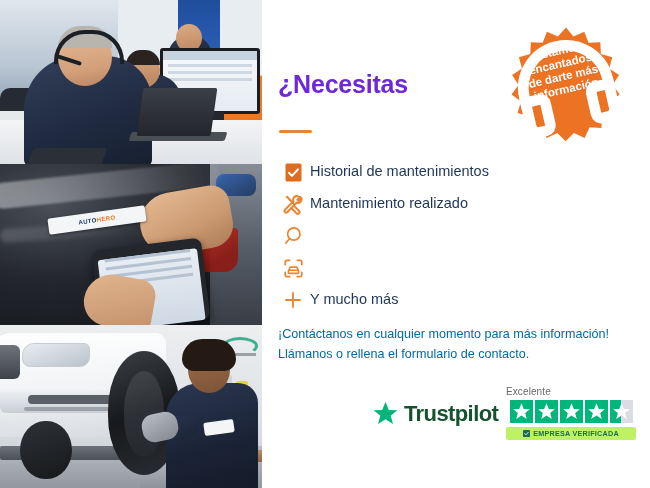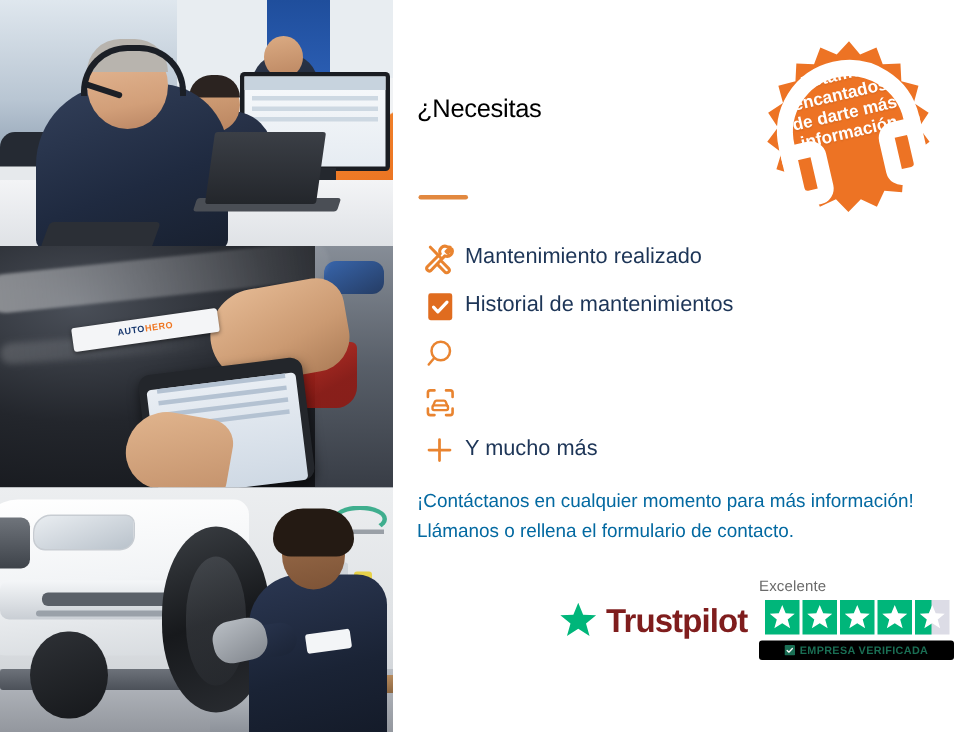--- a/index.html
+++ b/index.html
@@ -140,21 +140,21 @@
   .p3-shelf{position:absolute;right:6px;top:28px;width:46px;height:3px;background:#9aa0a7;}
   .p3-bottle{position:absolute;right:14px;top:56px;width:12px;height:26px;background:#e8d24a;border-radius:2px;}
   .p3-bottle2{position:absolute;right:30px;top:50px;width:11px;height:32px;background:#cfd4d9;border-radius:2px;}
   .p3-hose{position:absolute;right:4px;top:12px;width:30px;height:12px;border:3px solid #3fae8e;
     border-radius:50%;border-bottom-color:transparent;}
 
   
   .content{position:absolute;left:262px;top:0;width:388px;height:488px;background:#fff;}
 
   .heading{position:absolute;left:16px;top:52px;width:240px;
-    font-size:17px;line-height:1.22;font-weight:400;color:#000000;letter-spacing:-.2px;}
+    font-size:25px;line-height:1.22;font-weight:700;color:#6d28d9;letter-spacing:-.2px;}
   .rule{position:absolute;left:17px;top:130px;width:33px;height:3px;background:#e2883f;border-radius:2px;}
 
   
   .badge{position:absolute;left:240px;top:24px;width:128px;height:128px;}
   .badge svg{position:absolute;left:0;top:0;width:128px;height:128px;}
   .badge-inner{position:absolute;left:0;top:0;width:128px;height:128px;
     display:flex;flex-direction:column;align-items:center;justify-content:flex-start;
     padding-top:20px;box-sizing:border-box;transform:rotate(-13deg);}
   .badge-head{width:17px;height:17px;margin-bottom:1px;}
   .badge-text{color:#fff;font-weight:700;font-size:11.5px;line-height:1.12;text-align:center;
@@ -167,30 +167,30 @@
   .li-ico svg{display:block;}
   .li-txt{font-size:14.5px;color:#1d3557;line-height:1;padding-bottom:1px;}
 
   
   .contact{position:absolute;left:16px;top:324px;width:356px;
     font-size:12.6px;line-height:1.62;color:#0369a1;}
 
   
   .tp{position:absolute;left:110px;top:386px;width:264px;height:66px;}
   .tp-logo{position:absolute;left:0;top:14px;display:flex;align-items:center;gap:5px;}
-  .tp-logo-txt{font-size:22px;font-weight:700;color:#7f1d1d;letter-spacing:-.6px;}
+  .tp-logo-txt{font-size:22px;font-weight:700;color:#14532d;letter-spacing:-.6px;}
   .tp-right{position:absolute;left:134px;top:0;width:130px;}
   .tp-excelente{font-size:10px;color:#6a6a6a;text-align:left;margin-bottom:3px;letter-spacing:.1px;}
   .tp-stars{display:flex;gap:2px;justify-content:center;}
   .tp-star{width:23px;height:23px;position:relative;background:#00b67a;}
   .tp-star.half{background:#dcdce6;}
   .tp-star.half .fill{position:absolute;left:0;top:0;width:50%;height:100%;background:#00b67a;}
   .tp-star svg{position:absolute;left:0;top:0;}
   .tp-verified{margin-top:4px;display:flex;align-items:center;justify-content:center;gap:3px;
-    background:#000000;border-radius:2px;padding:2px 6px;}
+    background:#bef264;border-radius:2px;padding:2px 6px;}
   .tp-verified-txt{font-size:7.2px;font-weight:700;color:#1a6e54;letter-spacing:.25px;}
 </style>
 </head>
 <body>
 
 <div class="banner">
 
   <div class="photo-col">
 
     <div class="photo photo-1">
@@ -300,37 +300,37 @@
           <div>de darte más</div>
           <div>información</div>
         </div>
       </div>
     </div>
 
     <div class="list">
 
       <div class="li">
         <span class="li-ico">
+          <svg width="19" height="21" viewBox="0 0 19 21">
+            <rect x="1.5" y="1.5" width="16" height="18" rx="1.6" fill="#E06C1F"></rect>
+            <path d="M5 10.8l2.9 3.1L14 7.4" fill="none" stroke="#fff" stroke-width="2.1" stroke-linecap="round" stroke-linejoin="round"></path>
+          </svg>
+        </span>
+        <span class="li-txt">Historial de mantenimientos</span>
+      </div>
+
+      <div class="li">
+        <span class="li-ico">
           <svg width="21" height="21" viewBox="0 0 24 24" fill="none" stroke="#E98430" stroke-width="2.3" stroke-linecap="round" stroke-linejoin="round">
             <path d="M4.5 3.2l8 8.2"></path>
             <path d="M13.2 14.1l5.3 5.4a2 2 0 0 1-2.8 2.8l-5.3-5.4"></path>
             <path d="M19.6 3.3l-3.2 3.2 1.3 1.3 3.2-3.2a4 4 0 0 1-5.4 5.2L4.9 20.9a2 2 0 0 1-2.8-2.8L12 8.2a4 4 0 0 1 5.2-5.4z"></path>
           </svg>
         </span>
         <span class="li-txt">Mantenimiento realizado</span>
-      </div>
-
-      <div class="li">
-        <span class="li-ico">
-          <svg width="19" height="21" viewBox="0 0 19 21">
-            <rect x="1.5" y="1.5" width="16" height="18" rx="1.6" fill="#E06C1F"></rect>
-            <path d="M5 10.8l2.9 3.1L14 7.4" fill="none" stroke="#fff" stroke-width="2.1" stroke-linecap="round" stroke-linejoin="round"></path>
-          </svg>
-        </span>
-        <span class="li-txt">Historial de mantenimientos</span>
       </div>
 
       <div class="li">
         <span class="li-ico">
           <svg width="20" height="20" viewBox="0 0 24 24" fill="none" stroke="#E98430" stroke-width="2" stroke-linecap="round">
             <circle cx="13" cy="9.6" r="7.4"></circle>
             <path d="M7.8 15.2L3.4 20.4"></path>
           </svg>
         </span>
       </div>

